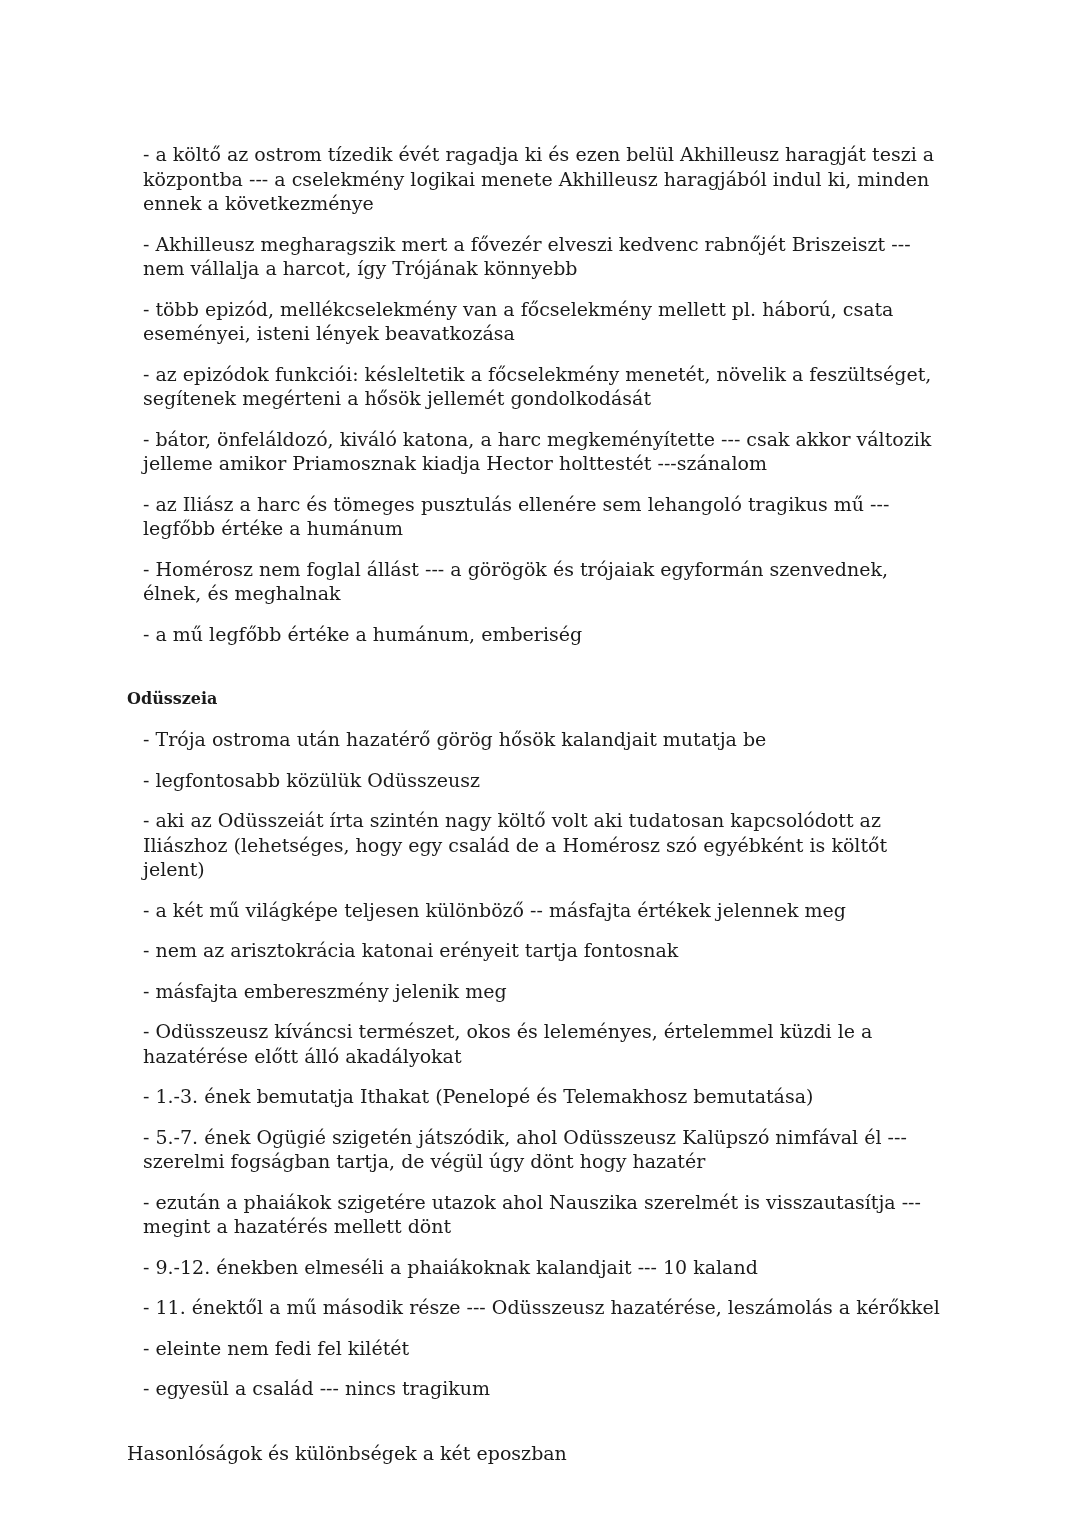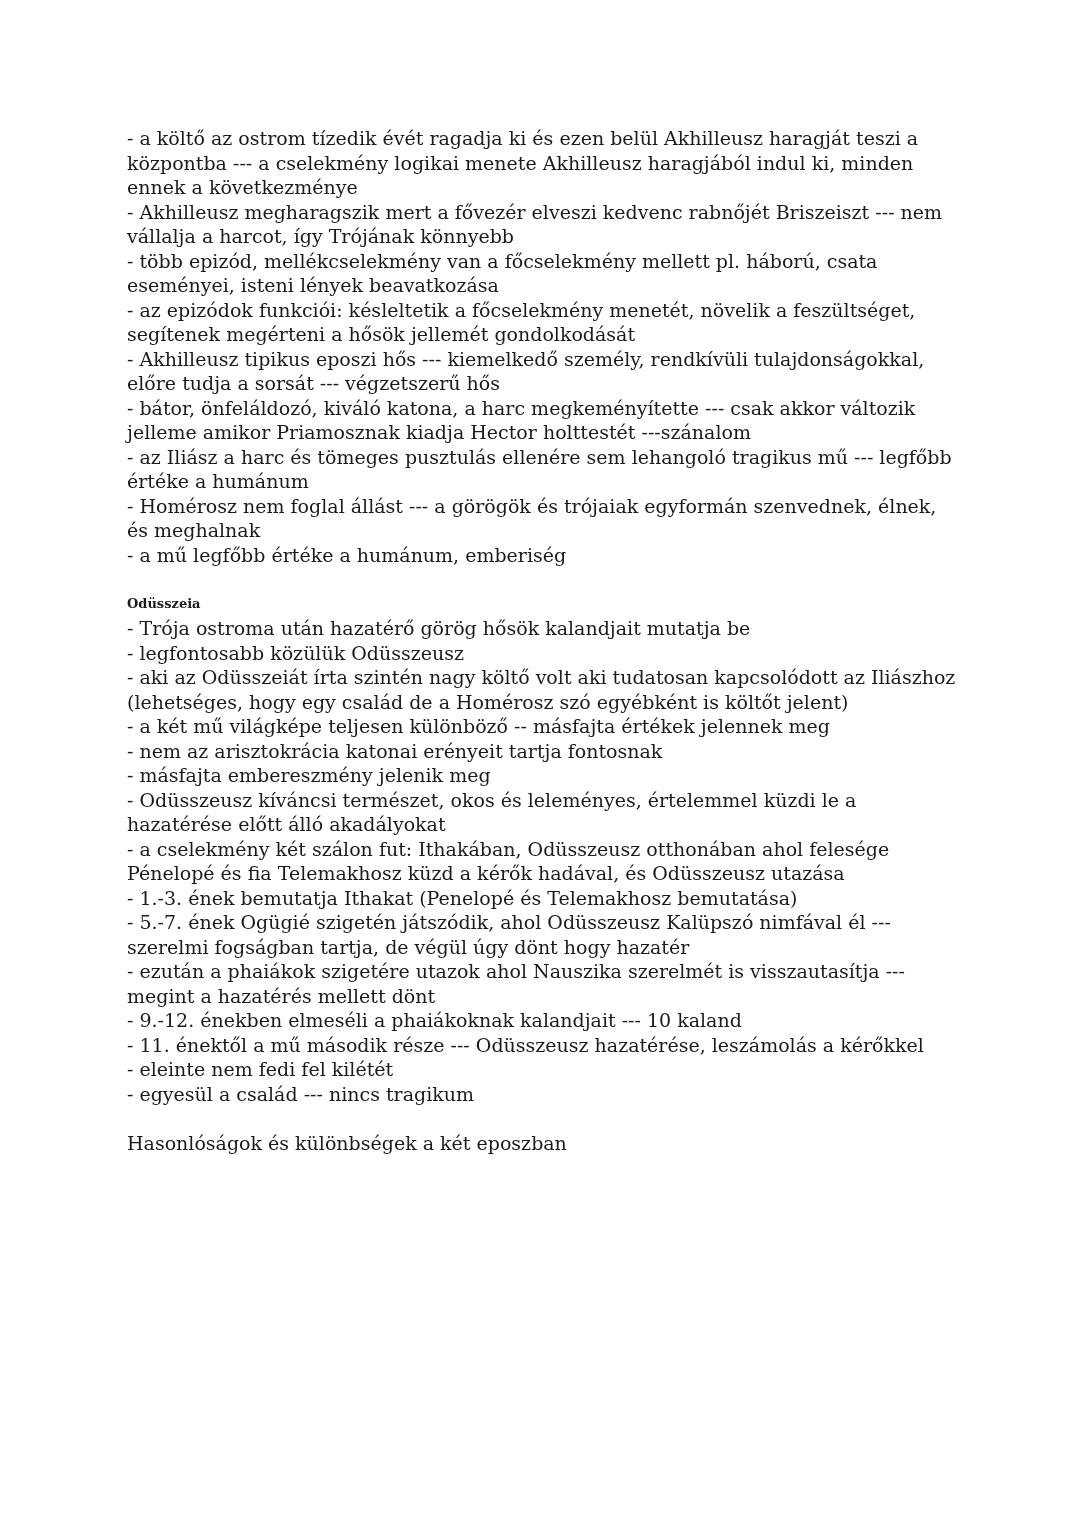--- a/index.html
+++ b/index.html
@@ -22,70 +22,68 @@
   }
   .content {
     box-sizing: border-box;
     width: 832px;
     margin-left: 127px;
     padding-top: 126px;
     font-size: 19px;
     line-height: 24.5px;
   }
   .section p.line-item {
-    margin: 0;
+    margin: 16px;
     padding: 0;
     text-align: left;
   }
   .spacer {
     height: 24.5px;
   }
   h2.heading {
     margin: 0;
     padding: 0;
-    font-size: 13px;
+    font-size: 16px;
     line-height: 24.5px;
     font-weight: bold;
   }
   p.closing {
     margin: 0;
     padding: 0;
   }
 </style>
 </head>
 <body>
 
 <div class="page">
   <div class="content">
 
     <div class="section">
         <p class="line-item">- a költő az ostrom tízedik évét ragadja ki és ezen belül Akhilleusz haragját teszi a központba --- a cselekmény logikai menete Akhilleusz haragjából indul ki, minden ennek a következménye</p>
         <p class="line-item">- Akhilleusz megharagszik mert a fővezér elveszi kedvenc rabnőjét Briszeiszt --- nem vállalja a harcot, így Trójának könnyebb</p>
         <p class="line-item">- több epizód, mellékcselekmény van a főcselekmény mellett pl. háború, csata eseményei, isteni lények beavatkozása</p>
         <p class="line-item">- az epizódok funkciói: késleltetik a főcselekmény menetét, növelik a feszültséget, segítenek megérteni a hősök jellemét gondolkodását</p>
-        <p class="line-item">- Akhilleusz tipikus eposzi hős --- kiemelkedő személy, rendkívüli tulajdonságokkal, előre tudja a sorsát --- végzetszerű hős</p>
         <p class="line-item">- bátor, önfeláldozó, kiváló katona, a harc megkeményítette --- csak akkor változik jelleme amikor Priamosznak kiadja Hector holttestét ---szánalom</p>
         <p class="line-item">- az Iliász a harc és tömeges pusztulás ellenére sem lehangoló tragikus mű --- legfőbb értéke a humánum</p>
         <p class="line-item">- Homérosz nem foglal állást --- a görögök és trójaiak egyformán szenvednek, élnek, és meghalnak</p>
         <p class="line-item">- a mű legfőbb értéke a humánum, emberiség</p>
       </div>
 
     <div class="spacer"></div>
 
     <h2 class="heading">Odüsszeia</h2>
 
     <div class="section">
         <p class="line-item">- Trója ostroma után hazatérő görög hősök kalandjait mutatja be</p>
         <p class="line-item">- legfontosabb közülük Odüsszeusz</p>
         <p class="line-item">- aki az Odüsszeiát írta szintén nagy költő volt aki tudatosan kapcsolódott az Iliászhoz (lehetséges, hogy egy család de a Homérosz szó egyébként is költőt jelent)</p>
         <p class="line-item">- a két mű világképe teljesen különböző -- másfajta értékek jelennek meg</p>
         <p class="line-item">- nem az arisztokrácia katonai erényeit tartja fontosnak</p>
         <p class="line-item">- másfajta embereszmény jelenik meg</p>
         <p class="line-item">- Odüsszeusz kíváncsi természet, okos és leleményes, értelemmel küzdi le a hazatérése előtt álló akadályokat</p>
-        <p class="line-item">- a cselekmény két szálon fut: Ithakában, Odüsszeusz otthonában ahol felesége Pénelopé és fia Telemakhosz küzd a kérők hadával, és Odüsszeusz utazása</p>
         <p class="line-item">- 1.-3. ének bemutatja Ithakat (Penelopé és Telemakhosz bemutatása)</p>
         <p class="line-item">- 5.-7. ének Ogügié szigetén játszódik, ahol Odüsszeusz Kalüpszó nimfával él --- szerelmi fogságban tartja, de végül úgy dönt hogy hazatér</p>
         <p class="line-item">- ezután a phaiákok szigetére utazok ahol Nauszika szerelmét is visszautasítja --- megint a hazatérés mellett dönt</p>
         <p class="line-item">- 9.-12. énekben elmeséli a phaiákoknak kalandjait --- 10 kaland</p>
         <p class="line-item">- 11. énektől a mű második része --- Odüsszeusz hazatérése, leszámolás a kérőkkel</p>
         <p class="line-item">- eleinte nem fedi fel kilétét</p>
         <p class="line-item">- egyesül a család --- nincs tragikum</p>
       </div>
 
     <div class="spacer"></div>

